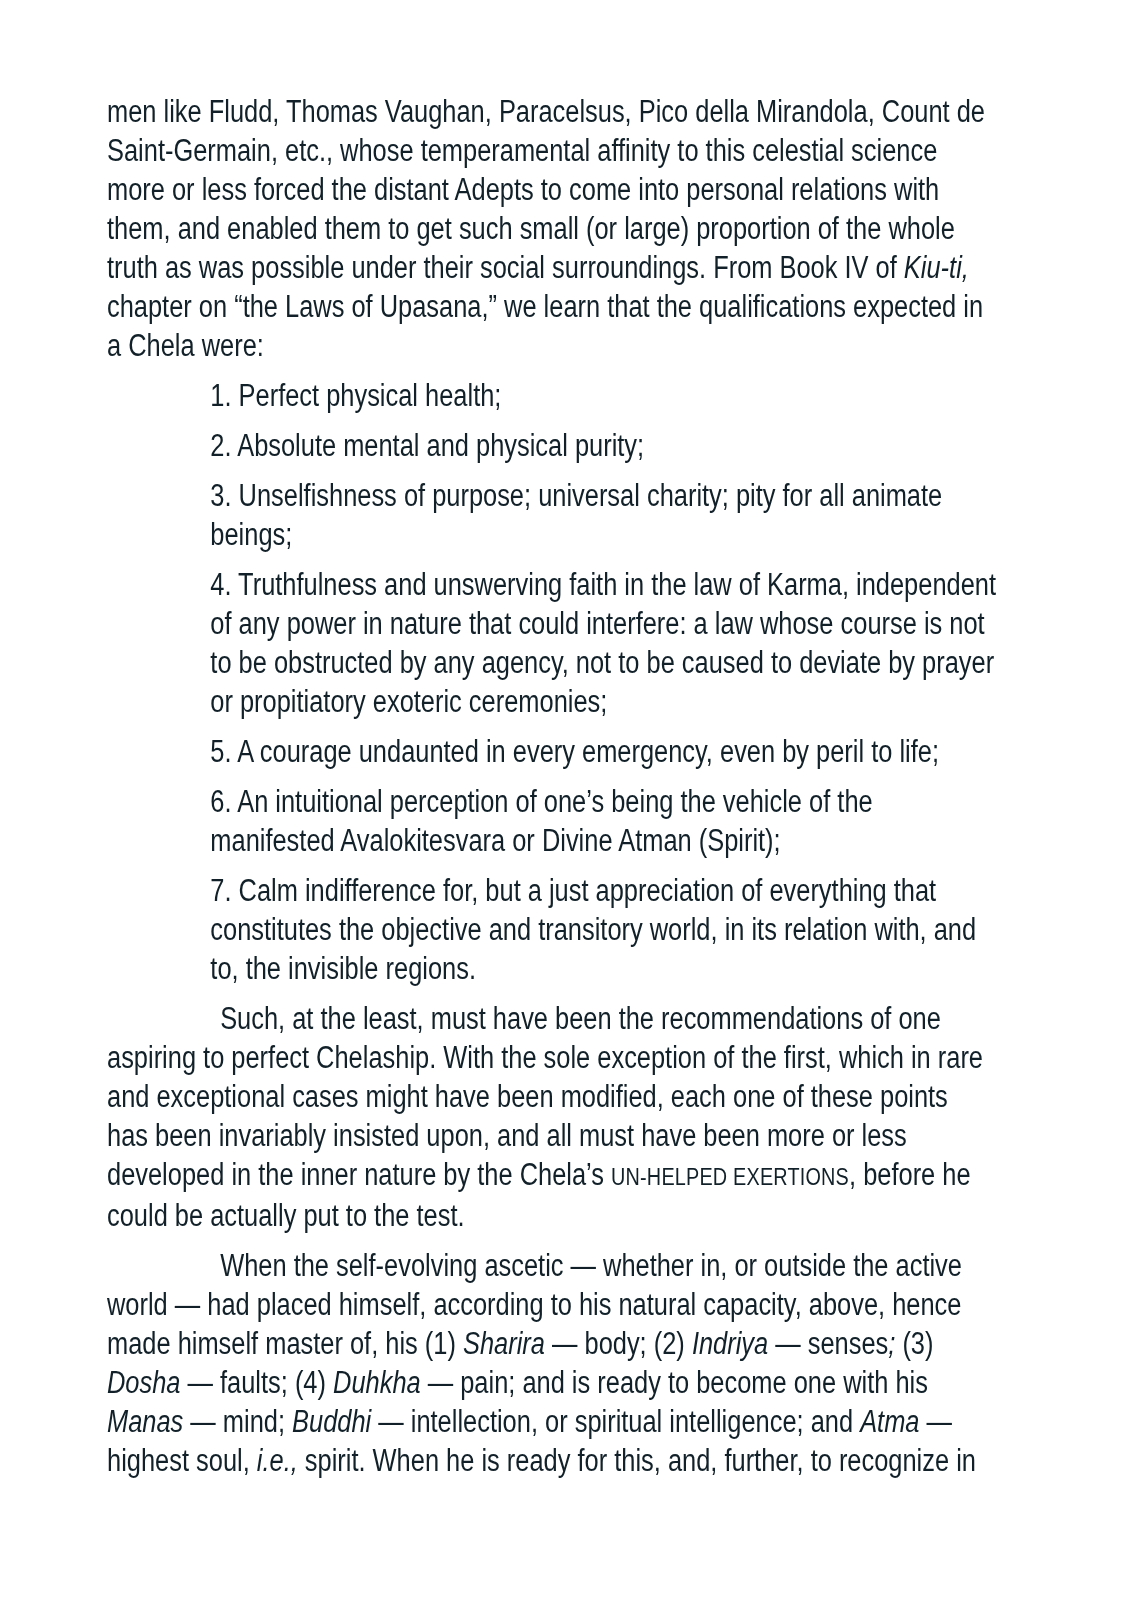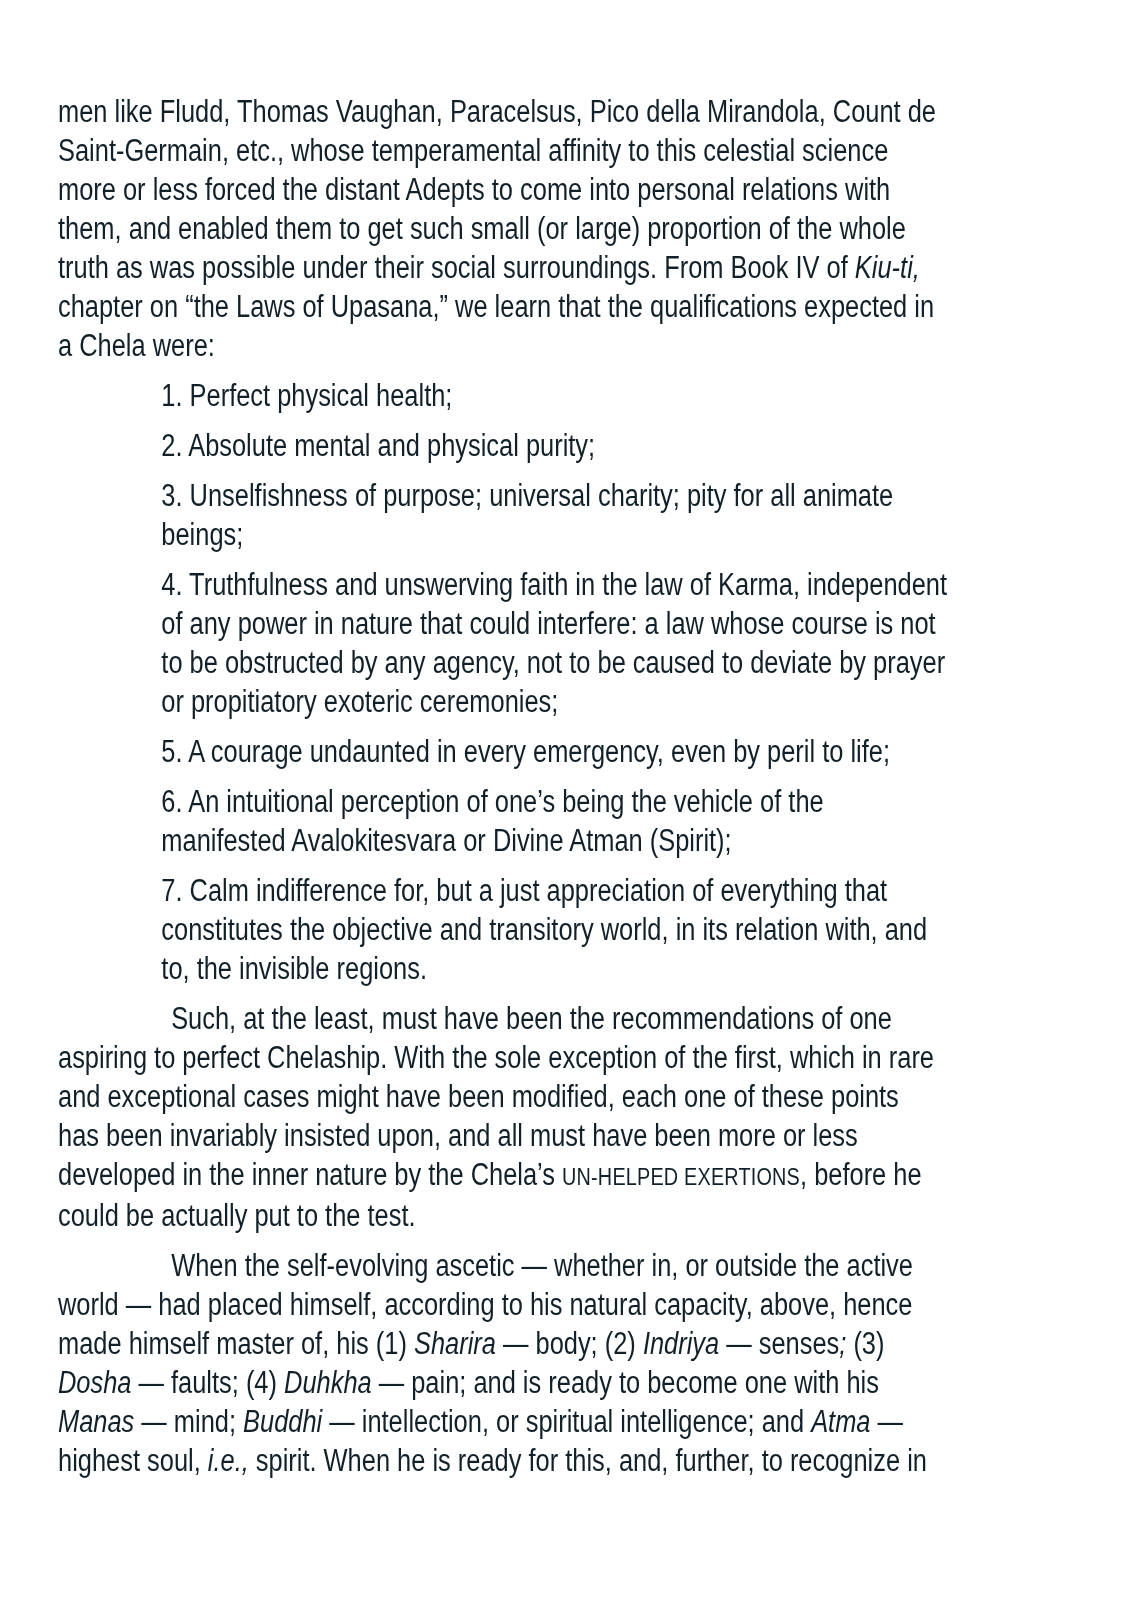--- a/index.html
+++ b/index.html
@@ -10,21 +10,21 @@
   body {
     width: 1142px;
     height: 1600px;
     overflow: hidden;
     font-family: "Liberation Sans", sans-serif;
   }
   .page {
     box-sizing: border-box;
     width: 1142px;
     height: 1600px;
-    padding: 92px 0 0 58px;
+    padding: 92px 0 0 107px;
     background: #ffffff;
   }
   
   .content {
     width: 1156px;
     transform: scaleX(0.82);
     transform-origin: 0 0;
     font-size: 31px;
     line-height: 39px;
     color: #122129;

